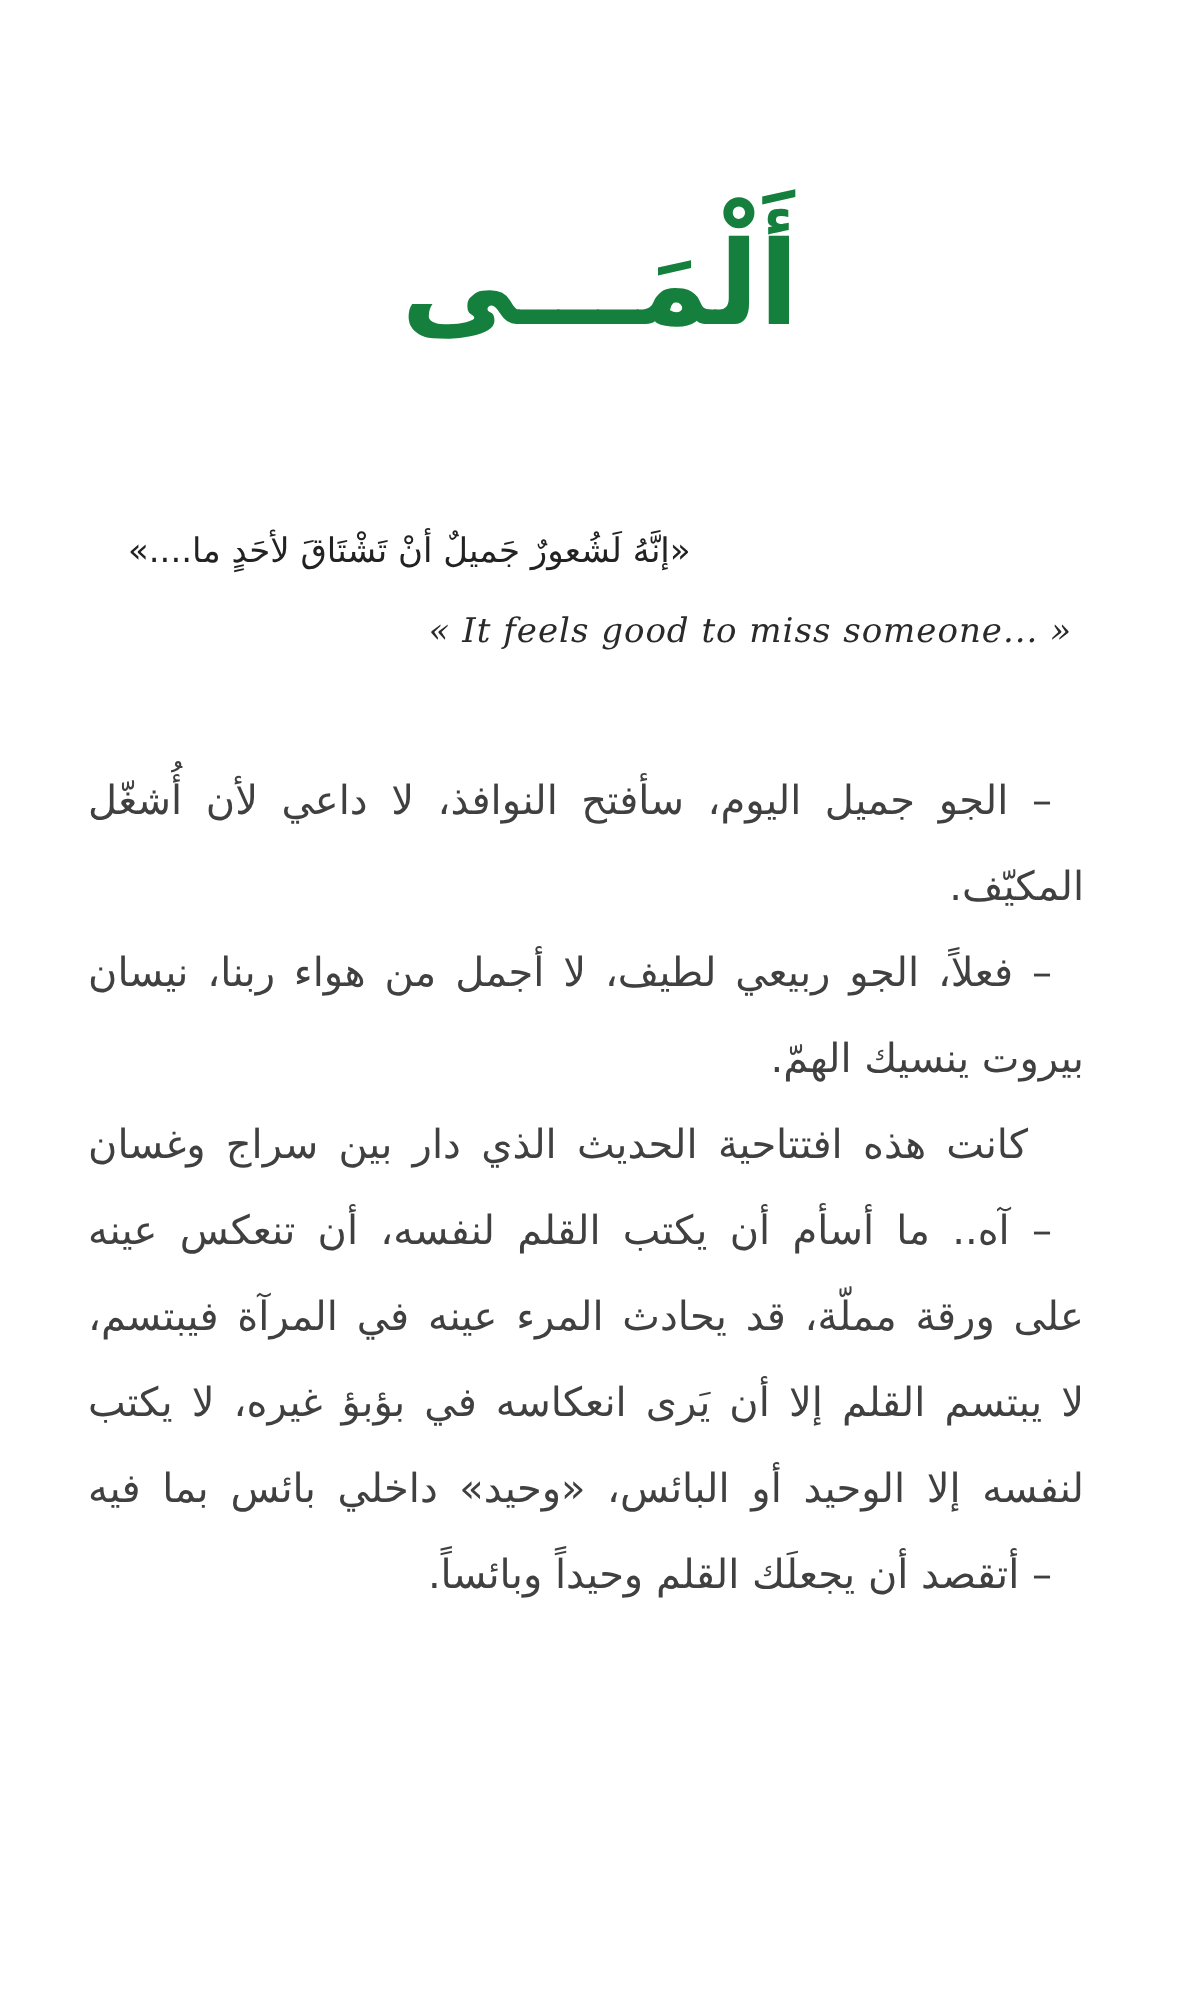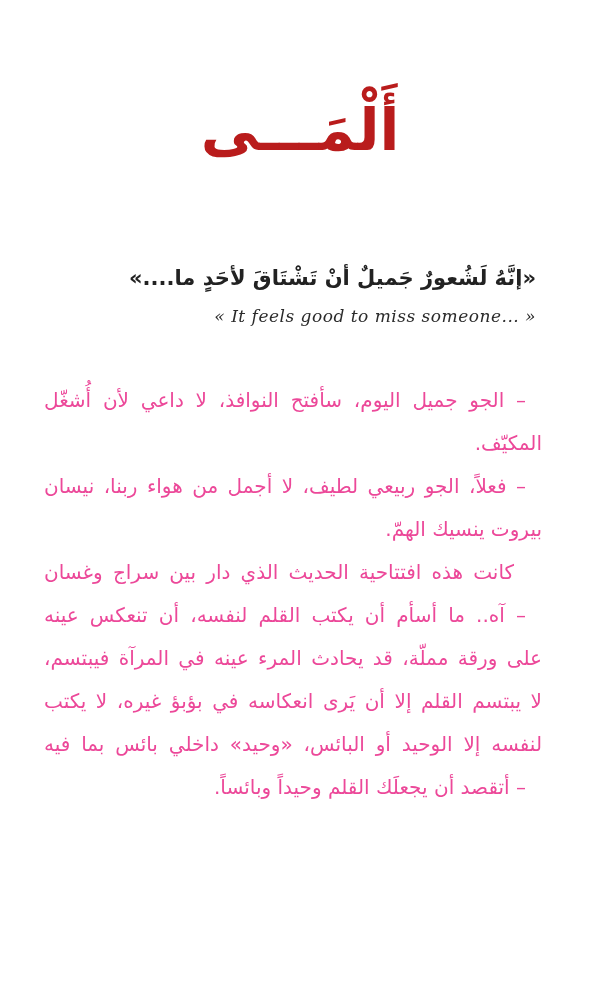--- a/index.html
+++ b/index.html
@@ -11,37 +11,37 @@
     background: #ffffff;
     color: #1b1b1b;
     overflow: hidden;
     font-family: "DejaVu Sans", sans-serif;
   }
   .chapter-title {
     position: absolute;
     top: 96px;
     left: 0;
     right: 0;
-    margin: 0;
+    margin: 12px;
     text-align: center;
     font-size: 58px;
     font-weight: 700;
     letter-spacing: 0;
-    color: #b91c1c;
+    color: #15803d;
     font-family: "DejaVu Sans", sans-serif;
   }
   .epigraph-ar {
     position: absolute;
     top: 266px;
     right: 64px;
     left: 64px;
     direction: rtl;
-    text-align: right;
-    font-size: 21px;
-    font-weight: 700;
+    text-align: left;
+    font-size: 17px;
+    font-weight: 400;
     color: #222222;
   }
   .epigraph-en {
     position: absolute;
     top: 306px;
     left: 52px;
     right: 64px;
     direction: ltr;
     text-align: right;
     font-family: "DejaVu Serif", serif;
@@ -56,21 +56,21 @@
     left: 44px;
     right: 58px;
     direction: rtl;
   }
   .para { margin: 0; padding: 0; }
   .line {
     display: block;
     height: 43px;
     line-height: 43px;
     font-size: 20px;
-    color: #ec4899;
+    color: #404040;
     text-align: justify;
     text-align-last: justify;
     overflow: hidden;
   }
   .line.last {
     text-align: left;
     text-align-last: right;
   }
   .ind-d { padding-right: 16px; }  
   .ind-n { padding-right: 28px; } 

